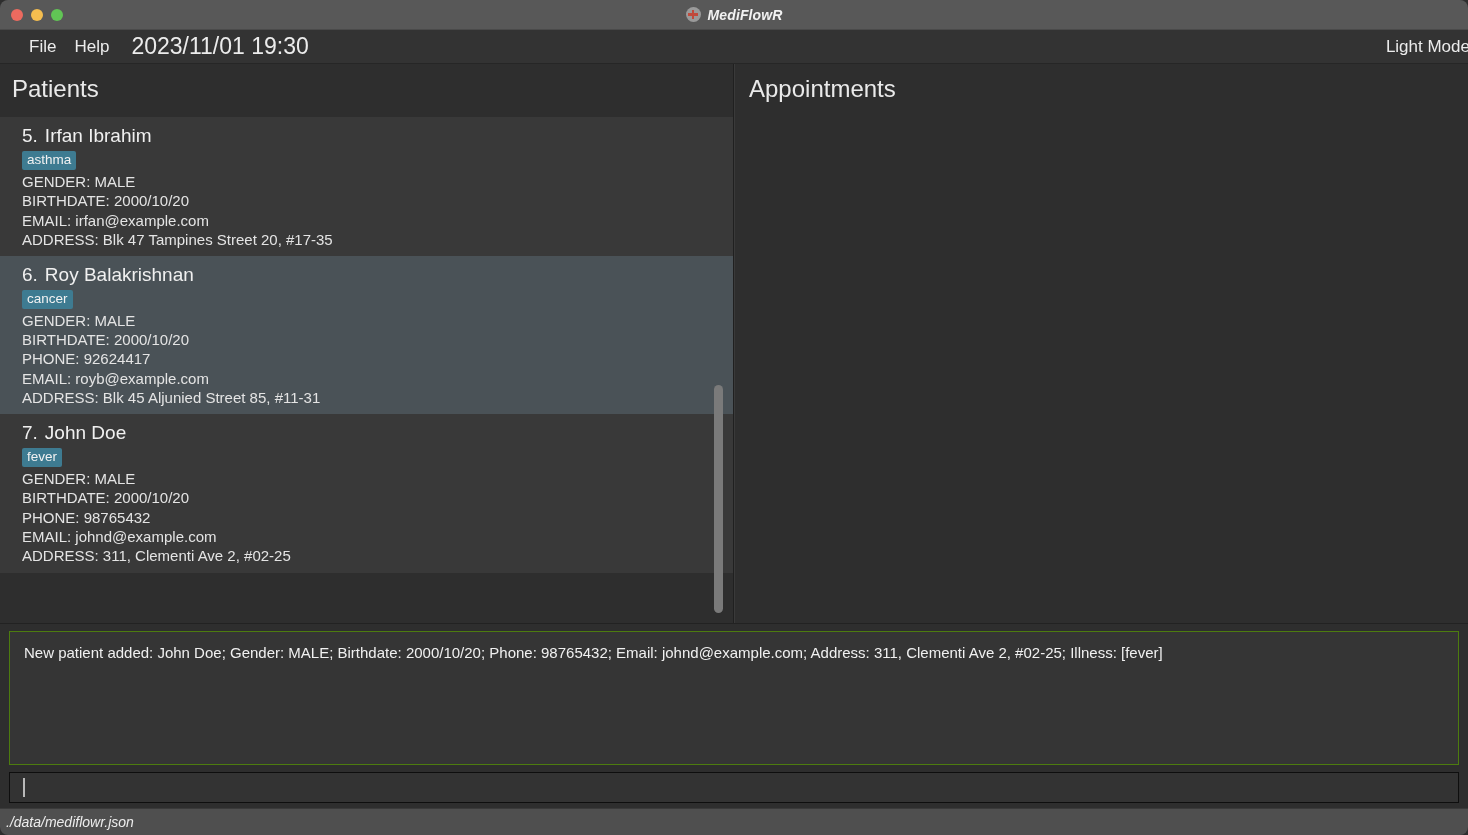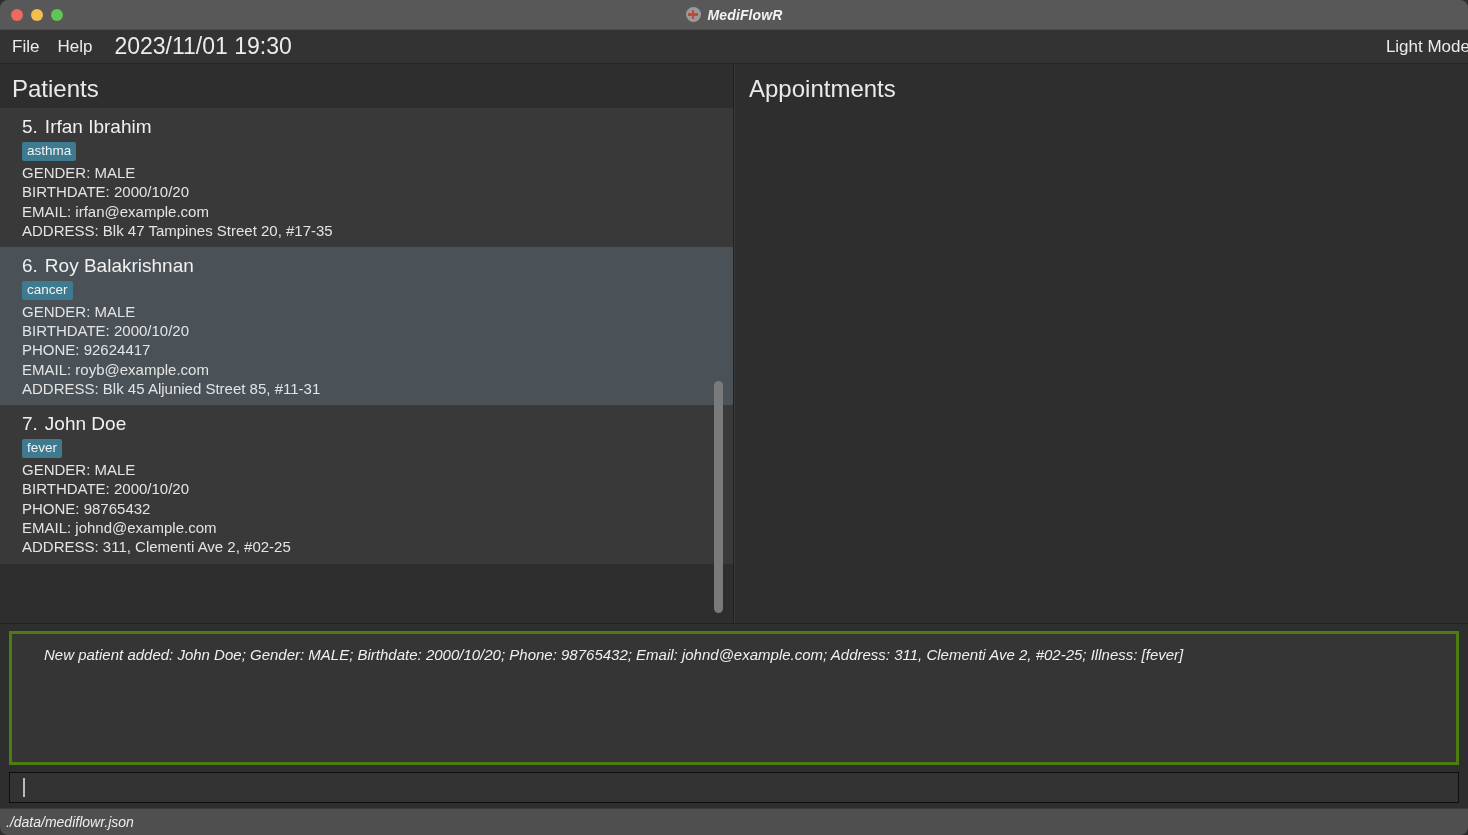--- a/index.html
+++ b/index.html
@@ -104,21 +104,21 @@
     position: relative;
   }
   .menu-item {
     font-size: 17px;
     color: #ececec;
     padding: 0 0 0 0;
     margin-left: 18px;
     line-height: 33px;
     white-space: nowrap;
   }
-  .menu-item.first { margin-left: 12px; }
+  .menu-item.first { margin-left: 29px; }
   .menu-clock {
     font-size: 23px;
     color: #ececec;
     margin-left: 22px;
     line-height: 33px;
     white-space: nowrap;
   }
   .menu-right {
     position: absolute;
     right: -2px;
@@ -135,20 +135,21 @@
     display: flex;
     min-height: 0;
     background: #2e2e2e;
     padding: 0;
   }
   .panel {
     position: relative;
     min-height: 0;
     display: flex;
     flex-direction: column;
+    gap: 9px;
   }
   .panel-left  { width: 733px; border-right: 1px solid #202020; }
   .panel-right { flex: 1 1 auto; border-left: 1px solid #3a3a3a; }
 
   .panel-title {
     font-size: 24px;
     color: #eaeaea;
     padding: 12px 0 7px 12px;
     line-height: 1.05;
     white-space: nowrap;
@@ -225,24 +226,23 @@
     background: #2e2e2e;
     padding: 7px 9px 3px 9px;
     box-sizing: border-box;
     border-top: 1px solid #222222;
   }
   .result-box {
     width: 100%;
     height: 100%;
     box-sizing: border-box;
     background: #353535;
-    border: 3px solid #4d7c0f;
-    padding: 11px 32px;
+    border: 1px solid #4d7c0f;
+    padding: 11px 14px;
     overflow: hidden;
-    font-style: italic;
   }
   .result-text {
     font-size: 15px;
     color: #f0f0f0;
     line-height: 1.3;
     white-space: nowrap;
   }
 
   
   .cmd-wrap {

